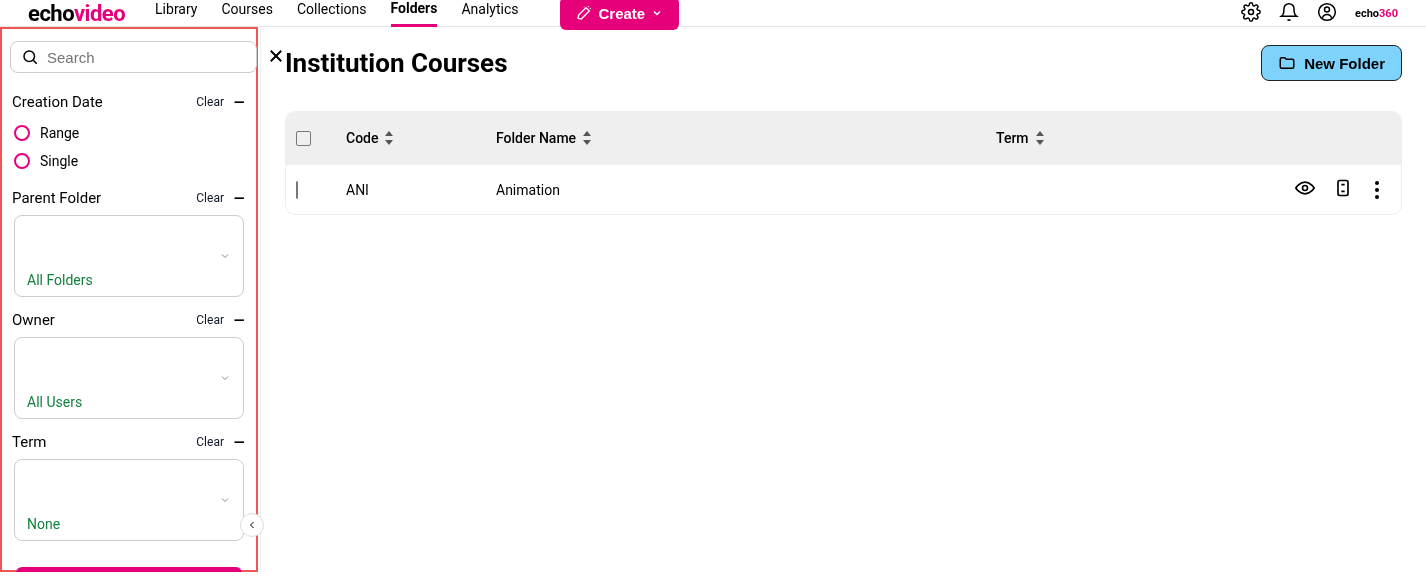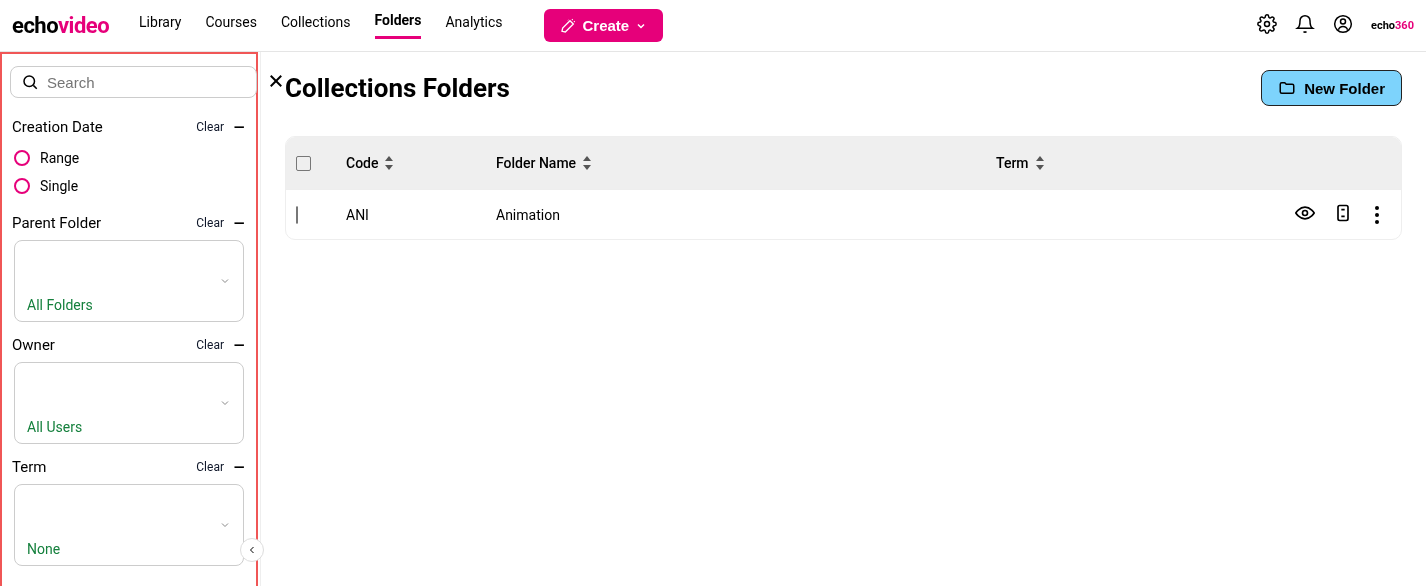--- a/index.html
+++ b/index.html
@@ -1,18 +1,18 @@
 <!DOCTYPE html>
 <html><head>
 <meta charset="utf-8">
 <style>
   * { box-sizing: border-box; margin: 0; padding: 0; }
   body { font-family: -apple-system, BlinkMacSystemFont, "Segoe UI", Roboto, Arial, sans-serif; font-size: 14px; color: #000; background: #fff; }
   
-  .topbar { display: flex; align-items: center; height: 52px; padding: 0 12px; border-bottom: 1px solid #e5e5e5; }
+  .topbar { display: flex; align-items: center; height: 27px; padding: 0 28px; border-bottom: 1px solid #e5e5e5; }
   .logo { font-size: 22px; font-weight: 700; margin-right: 30px; letter-spacing: -0.5px; }
   .logo .l1 { color: #000; }
   .logo .l2 { color: #e6007a; }
   .nav { display: flex; gap: 24px; align-items: center; }
   .nav-item { color: #000; font-size: 14px; cursor: pointer; padding-bottom: 8px; }
   .nav-item.active { font-weight: 700; border-bottom: 3px solid #e6007a; }
   .spacer { flex: 1; }
   .create-btn { display: flex; align-items: center; gap: 6px; background: #e6007a; color: #fff; border: none; padding: 8px 16px; border-radius: 6px; font-size: 15px; font-weight: 600; cursor: pointer; margin-left: 18px; }
   .top-icons { display: flex; align-items: center; gap: 18px; margin-left: auto; }
   .top-icons svg { width: 20px; height: 20px; }
@@ -208,21 +208,21 @@
             <polyline points="15 18 9 12 15 6"></polyline>
           </svg>
       </div>
     </div>
   </div>
 
   <div class="vr"></div>
 
   <div class="main">
     <div class="main-header">
-      <h1 class="page-title">Collections Folders</h1>
+      <h1 class="page-title">Institution Courses</h1>
       <button class="new-folder-btn">
         <svg width="18" height="18" viewBox="0 0 24 24" fill="none" stroke="#000" stroke-width="2">
             <path d="M3 7a2 2 0 0 1 2-2h4l2 2h8a2 2 0 0 1 2 2v8a2 2 0 0 1-2 2H5a2 2 0 0 1-2-2V7z"></path>
           </svg>
         <span>New Folder</span>
       </button>
     </div>
 
     <div class="table-wrap">
       <div class="thead">

